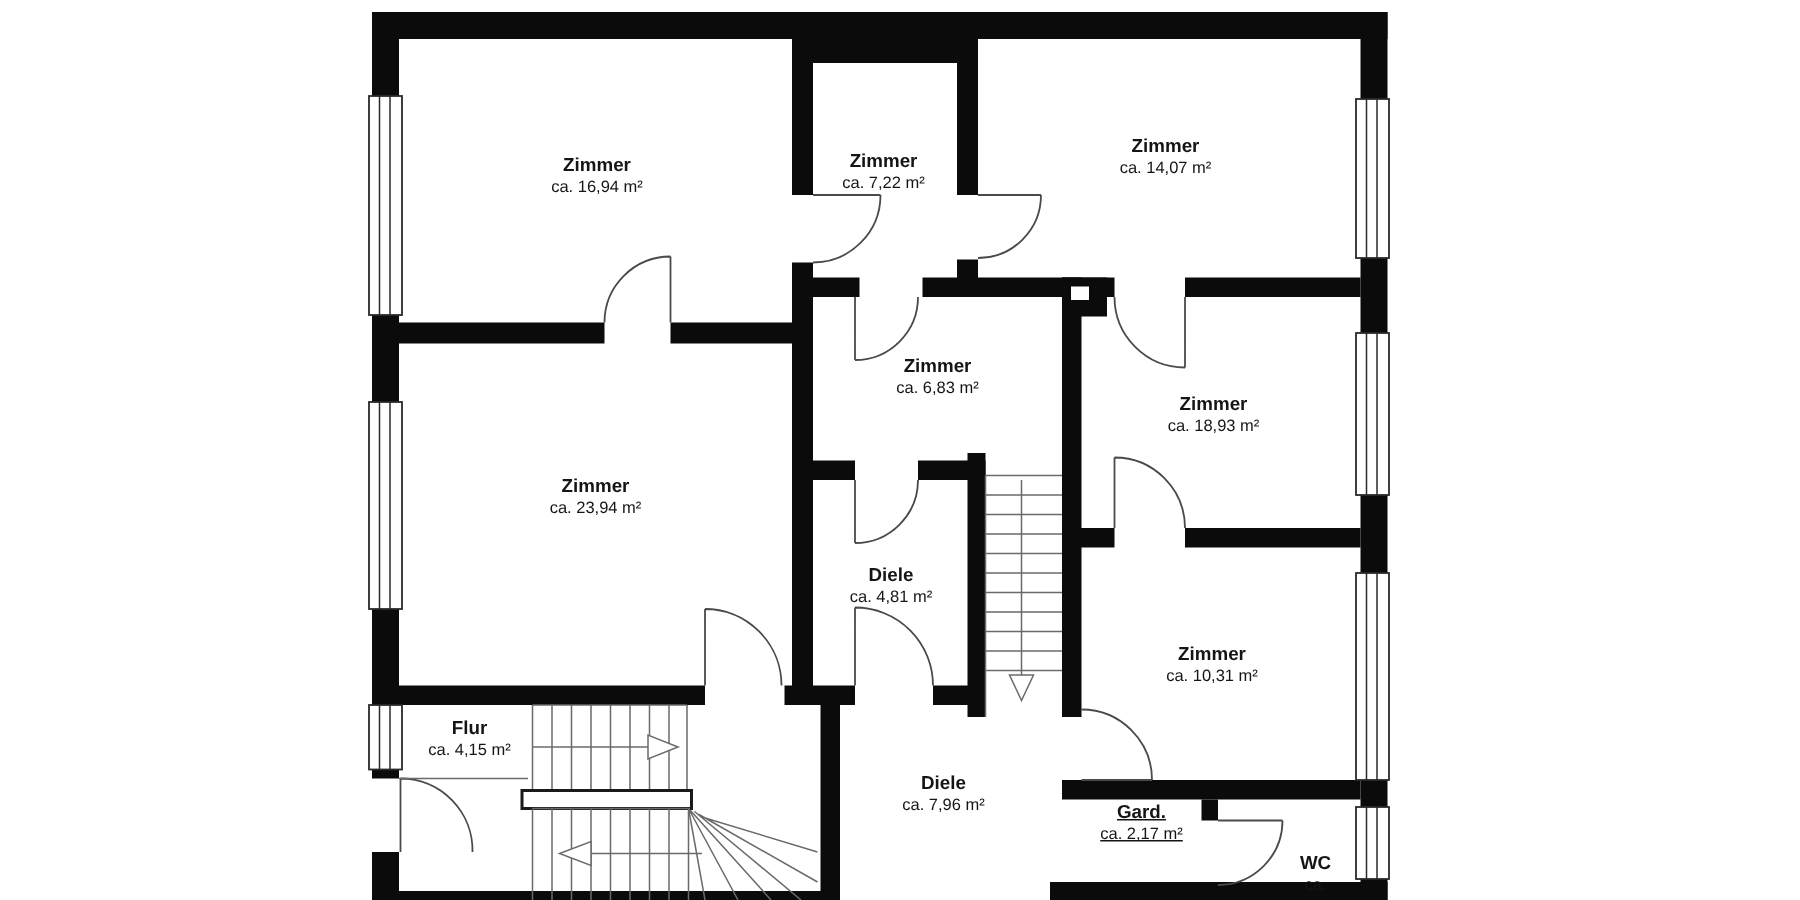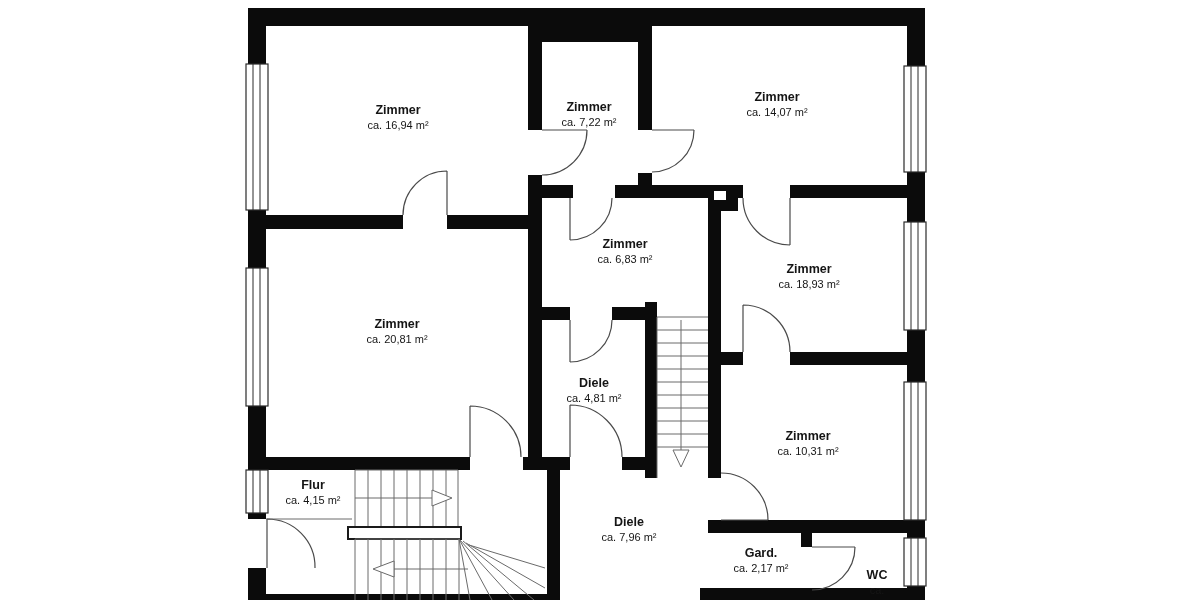--- a/index.html
+++ b/index.html
@@ -172,39 +172,39 @@
   <div class="room-label" style="left:625px;top:237px;">
     <span class="room-name">Zimmer</span>
     <span class="room-area">ca. 6,83 m²</span>
   </div>
   <div class="room-label" style="left:809px;top:262px;">
     <span class="room-name">Zimmer</span>
     <span class="room-area">ca. 18,93 m²</span>
   </div>
   <div class="room-label" style="left:397px;top:317px;">
     <span class="room-name">Zimmer</span>
-    <span class="room-area">ca. 20,81 m²</span>
+    <span class="room-area">ca. 23,94 m²</span>
   </div>
   <div class="room-label" style="left:594px;top:376px;">
     <span class="room-name">Diele</span>
     <span class="room-area">ca. 4,81 m²</span>
   </div>
   <div class="room-label" style="left:808px;top:429px;">
     <span class="room-name">Zimmer</span>
     <span class="room-area">ca. 10,31 m²</span>
   </div>
   <div class="room-label" style="left:313px;top:478px;">
     <span class="room-name">Flur</span>
     <span class="room-area">ca. 4,15 m²</span>
   </div>
   <div class="room-label" style="left:629px;top:515px;">
     <span class="room-name">Diele</span>
     <span class="room-area">ca. 7,96 m²</span>
   </div>
-  <div class="room-label" style="left:761px;top:546px;">
+  <div class="room-label" style="left:761px;top:534px;text-decoration:underline;">
     <span class="room-name">Gard.</span>
     <span class="room-area">ca. 2,17 m²</span>
   </div>
   <div class="room-label" style="left:877px;top:536px;margin-top:32px;">
     <span class="room-name">WC</span>
     <span class="room-area">ca.</span>
     <span class="room-area">1,23 m²</span>
   </div>
 
 </div>

